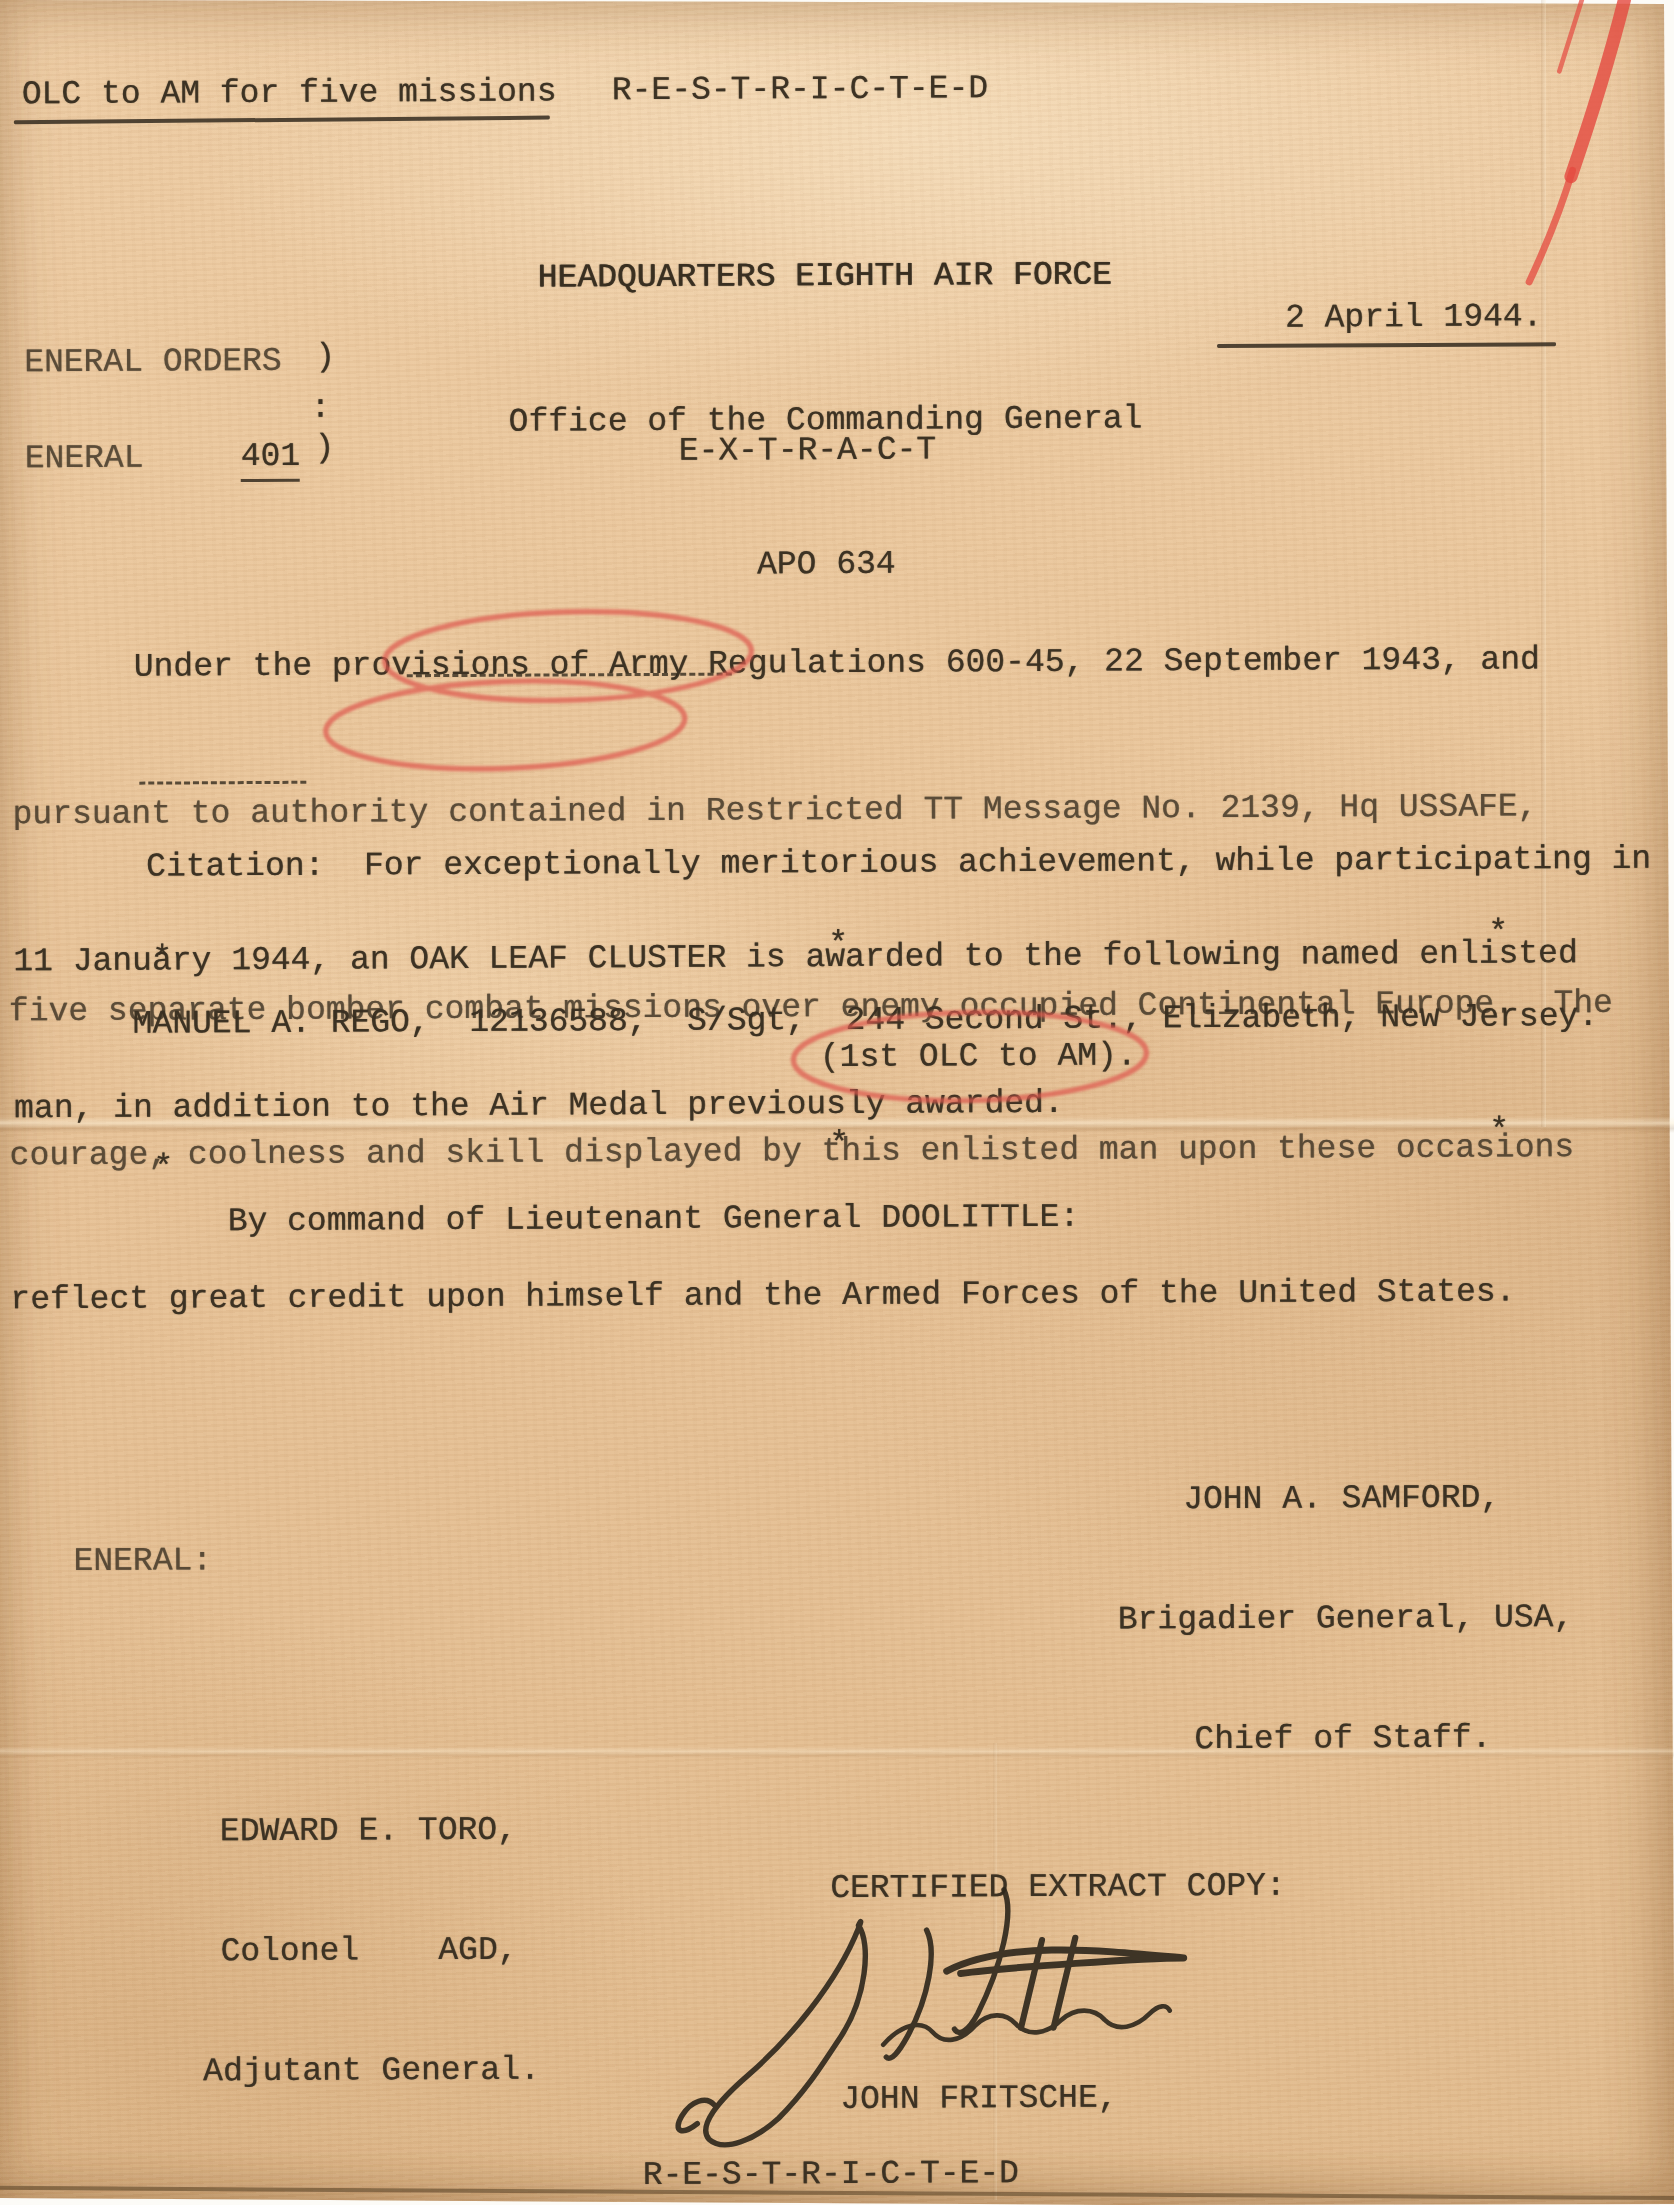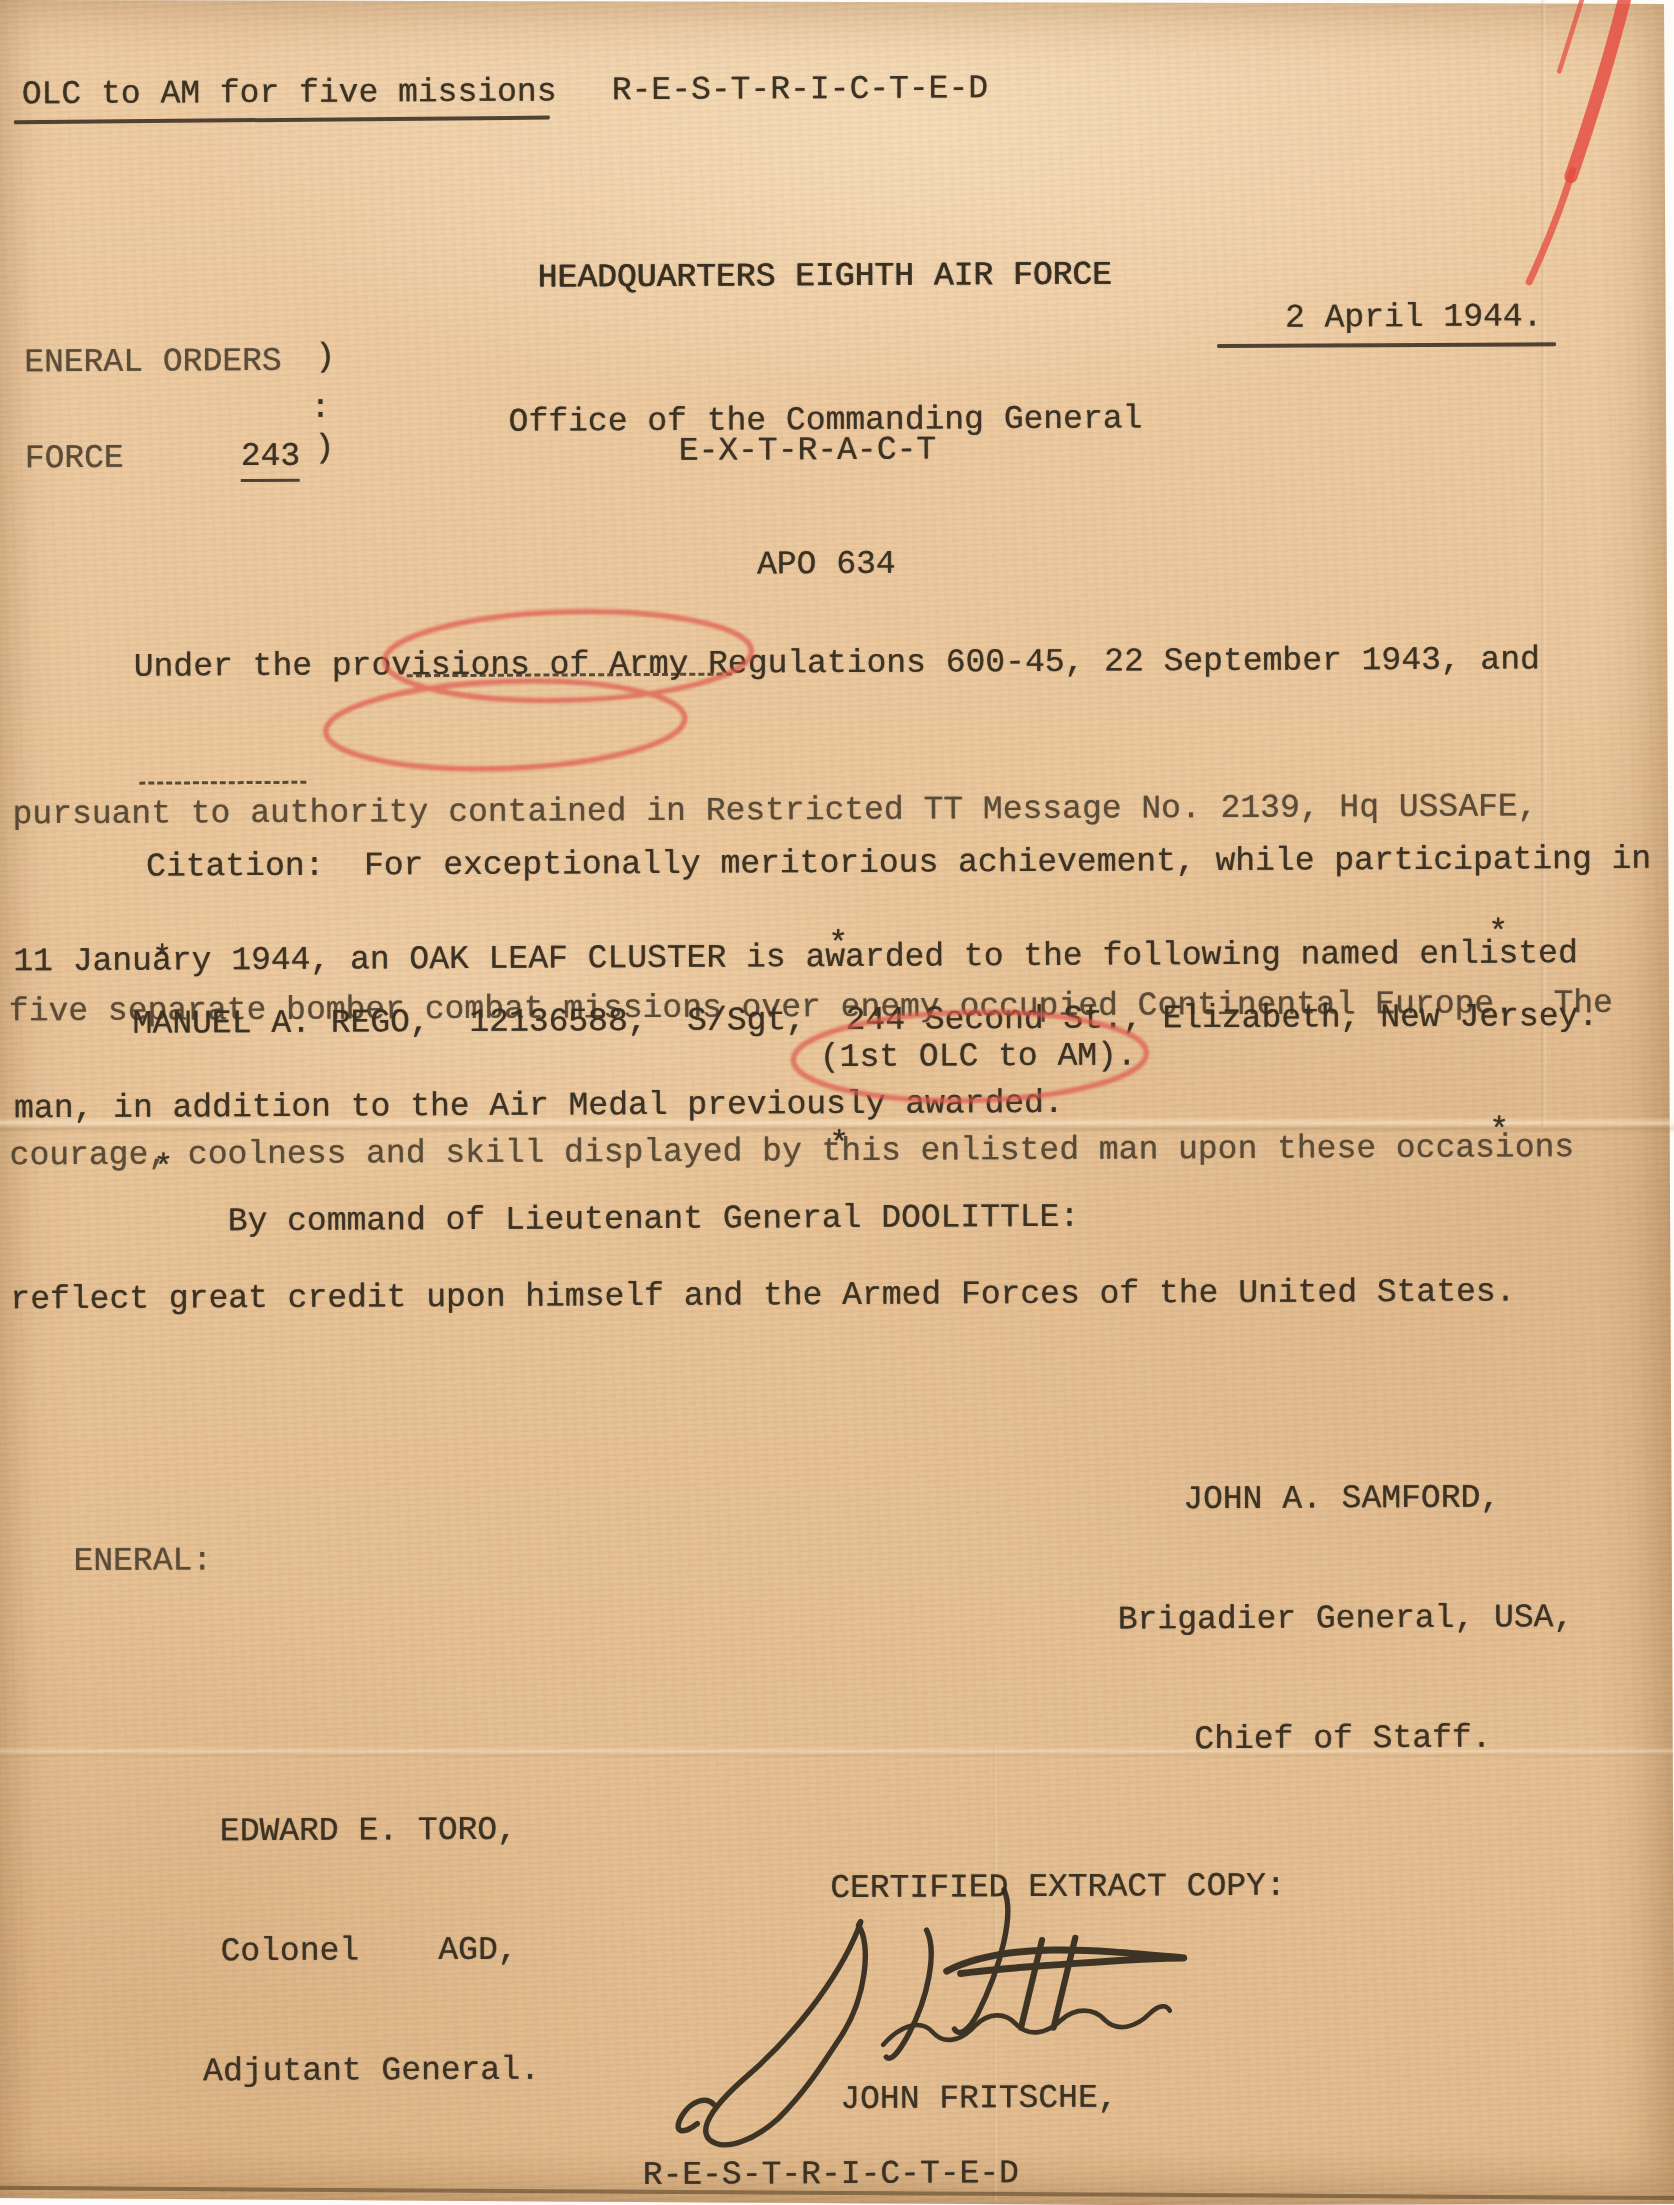--- a/index.html
+++ b/index.html
@@ -70,22 +70,22 @@
       <span class="cline">APO 634</span>
     </div>
 
     
     <span class="t" style="left:1289px;top:301px;">2 April 1944.</span>
 
     
     <span class="t fade" style="left:28px;top:339px;">ENERAL ORDERS</span>
     <span class="t" style="left:319px;top:335px;">)</span>
     <span class="t" style="left:314px;top:386px;">:</span>
-    <span class="t fade" style="left:28px;top:435px;">FORCE</span>
-    <span class="t num-ul" style="left:244px;top:434px;">243</span>
+    <span class="t fade" style="left:28px;top:435px;">ENERAL</span>
+    <span class="t num-ul" style="left:244px;top:434px;">401</span>
     <span class="t" style="left:318px;top:426px;">)</span>
 
     
     <span class="t" style="left:682px;top:431px;">E-X-T-R-A-C-T</span>
 
     
     <div class="t para" style="left:14px;top:541px;">
       <span class="cline" style="padding-left:122px;">Under the provisions of Army Regulations 600-45, 22 September 1943, and</span>
       <span class="cline fade">pursuant to authority contained in Restricted TT Message No. 2139, Hq USSAFE,</span>
       <span class="cline">11 January 1944, an OAK LEAF CLUSTER is awarded to the following named enlisted</span>

